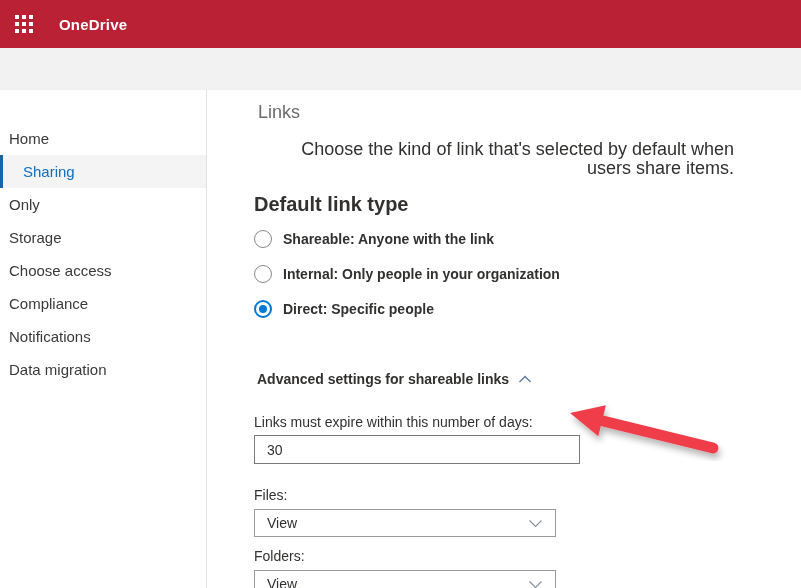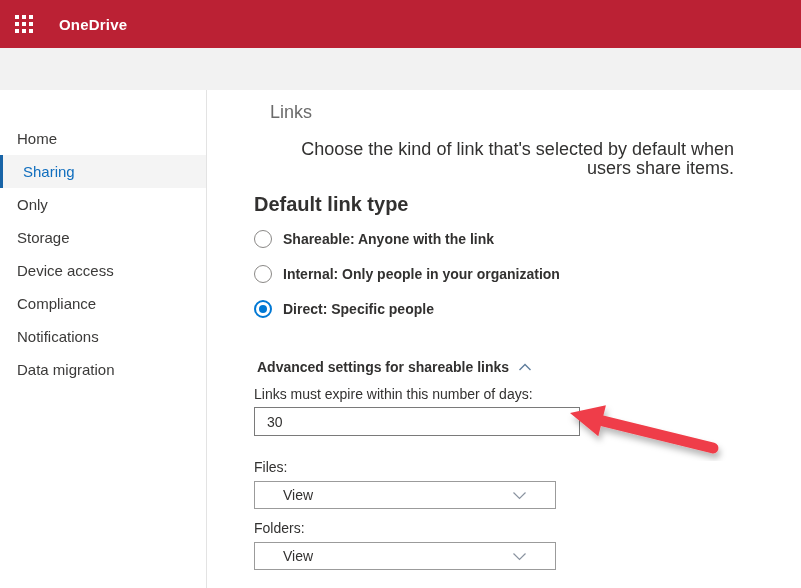--- a/index.html
+++ b/index.html
@@ -19,60 +19,60 @@
   .waffle span{width:4px;height:4px;background:#fff;}
   .app-title{color:#fff;font-weight:700;font-size:15px;margin-left:24px;letter-spacing:.2px;}
   
   .band{position:absolute;top:48px;left:0;right:0;height:42px;background:var(--band-gray,#f2f2f2);}
   
   .sidebar{
     position:absolute;top:90px;left:0;bottom:0;width:207px;box-sizing:border-box;
     border-right:1px solid var(--divider,#e3e3e3);padding-top:32px;background:#fff;
   }
   .nav-item{
-    height:33px;display:flex;align-items:center;padding-left:17px;
+    height:33px;display:flex;align-items:center;padding-left:9px;
     font-size:15px;color:var(--sidebar-text,#3b3a39);cursor:pointer;
   }
   .nav-item.selected{
     background:var(--selected-bg,#f4f4f4);
     border-left:3px solid var(--selected-bar,#1864a7);
     padding-left:20px;color:var(--accent-blue,#106ebe);
   }
   
   .main{position:absolute;left:254px;top:102px;width:480px;}
-  .section-title{font-size:18px;font-weight:400;color:var(--text-gray,#6b6b6b);line-height:20px;margin:0 0 18px 16px;}
+  .section-title{font-size:18px;font-weight:400;color:var(--text-gray,#6b6b6b);line-height:20px;margin:0 0 18px 4px;}
   .desc{font-size:18px;line-height:19px;margin:0 0 17px 0;text-align:right;}
   .bold-label{font-size:20px;font-weight:700;line-height:19px;margin:0 0 15px 0;}
   .radio-row{display:flex;align-items:center;gap:11px;height:20px;margin:0 0 15px 0;cursor:pointer;}
   .radio{
     width:18px;height:18px;box-sizing:border-box;border:1px solid #8a8886;
     border-radius:50%;background:#fff;flex:0 0 auto;position:relative;
   }
   .radio-row.selected .radio{border:2px solid var(--radio-selected,#0078d4);}
   .radio-row.selected .radio::after{
     content:"";position:absolute;left:50%;top:50%;width:8px;height:8px;margin:-4px 0 0 -4px;
     border-radius:50%;background:var(--radio-selected,#0078d4);
   }
   .radio-label{font-size:14px;font-weight:bold;}
   .advanced-header{
-    margin-top:38px;display:flex;align-items:center;gap:9px;height:20px;cursor:pointer;
+    margin-top:50px;display:flex;align-items:center;gap:9px;height:20px;cursor:pointer;
     font-size:14px;font-weight:700;padding-left:3px;
   }
-  .field-label{font-size:14px;line-height:19px;margin-top:8px;}
+  .field-label{font-size:14px;line-height:19px;margin-top:24px;}
   .field-label.tight1{margin-top:22px;}
   .field-label.tight2{margin-top:10px;}
   .text-input{
     display:block;margin-top:3px;width:326px;height:29px;box-sizing:border-box;
     border:1px solid var(--border-input,#7a7a7a);padding:0 12px;font-size:14px;
     font-family:inherit;color:var(--text-dark,#323130);background:#fff;outline:none;
   }
   .dropdown{
     margin-top:4px;width:302px;height:28px;box-sizing:border-box;
     border:1px solid var(--border-dropdown,#9b9b9b);background:#fff;cursor:pointer;
-    display:flex;align-items:center;justify-content:space-between;padding:0 28px;font-size:14px;
+    display:flex;align-items:center;justify-content:space-between;padding:0 12px;font-size:14px;
   }
   .chev{display:block;}
   
   .arrow-svg{position:absolute;left:550px;top:390px;pointer-events:none;}
 </style>
 </head>
 <body>
 
 <div class="screen">
 
@@ -91,21 +91,21 @@
     <div class="app-title">OneDrive</div>
   </div>
 
   <div class="band"></div>
 
   <nav class="sidebar">
     <div class="nav-item">Home</div>
     <div class="nav-item selected">Sharing</div>
     <div class="nav-item">Only</div>
     <div class="nav-item">Storage</div>
-    <div class="nav-item">Device access</div>
+    <div class="nav-item">Choose access</div>
     <div class="nav-item">Compliance</div>
     <div class="nav-item">Notifications</div>
     <div class="nav-item">Data migration</div>
   </nav>
 
   <main class="main">
     <h1 class="section-title">Links</h1>
     <p class="desc">Choose the kind of link that's selected by default when users share items.</p>
     <p class="bold-label">Default link type</p>
 

